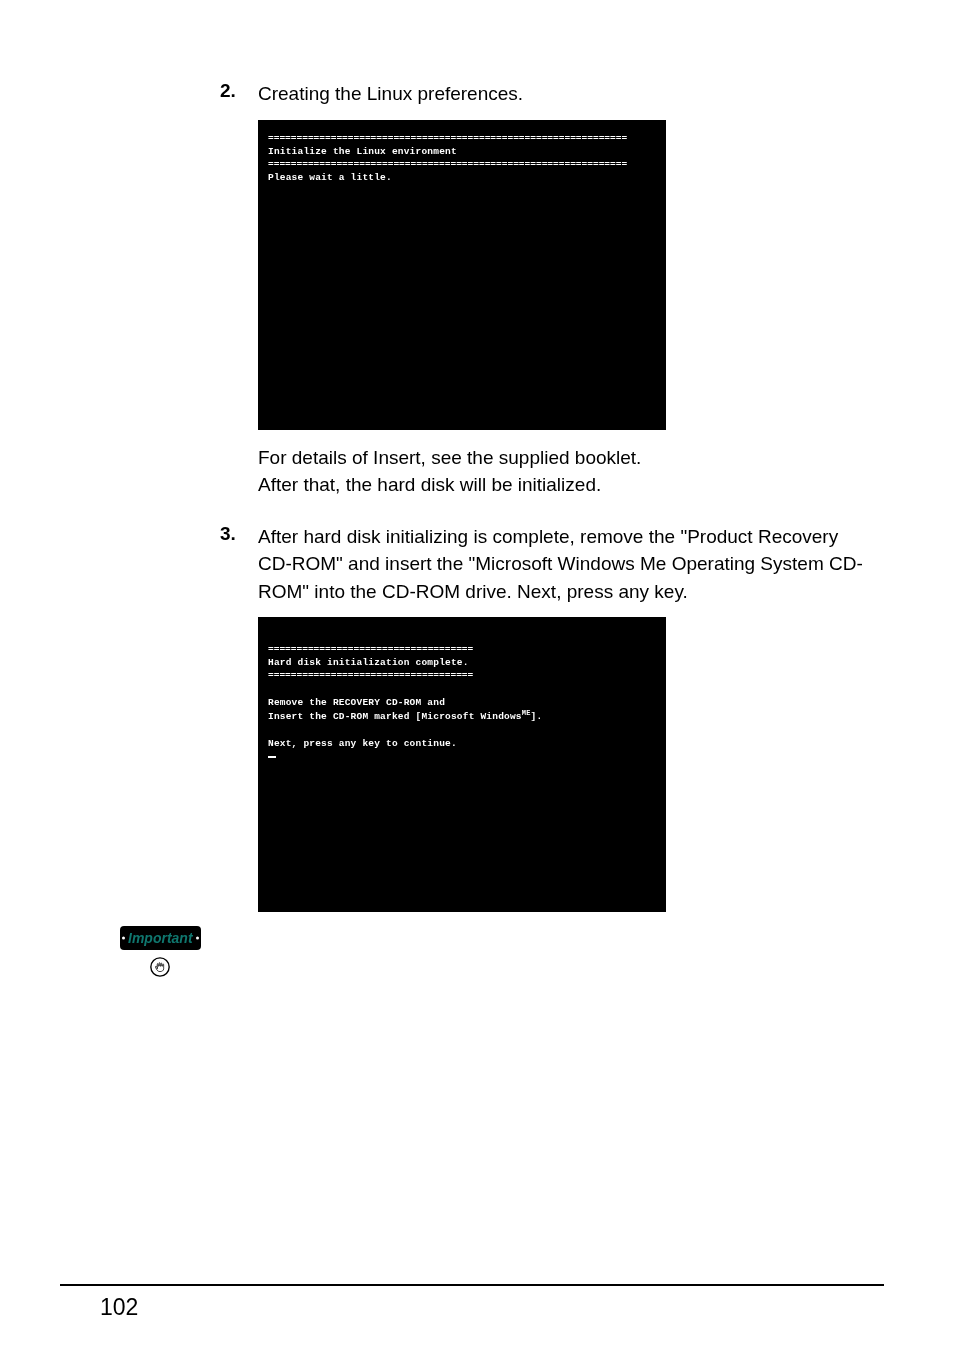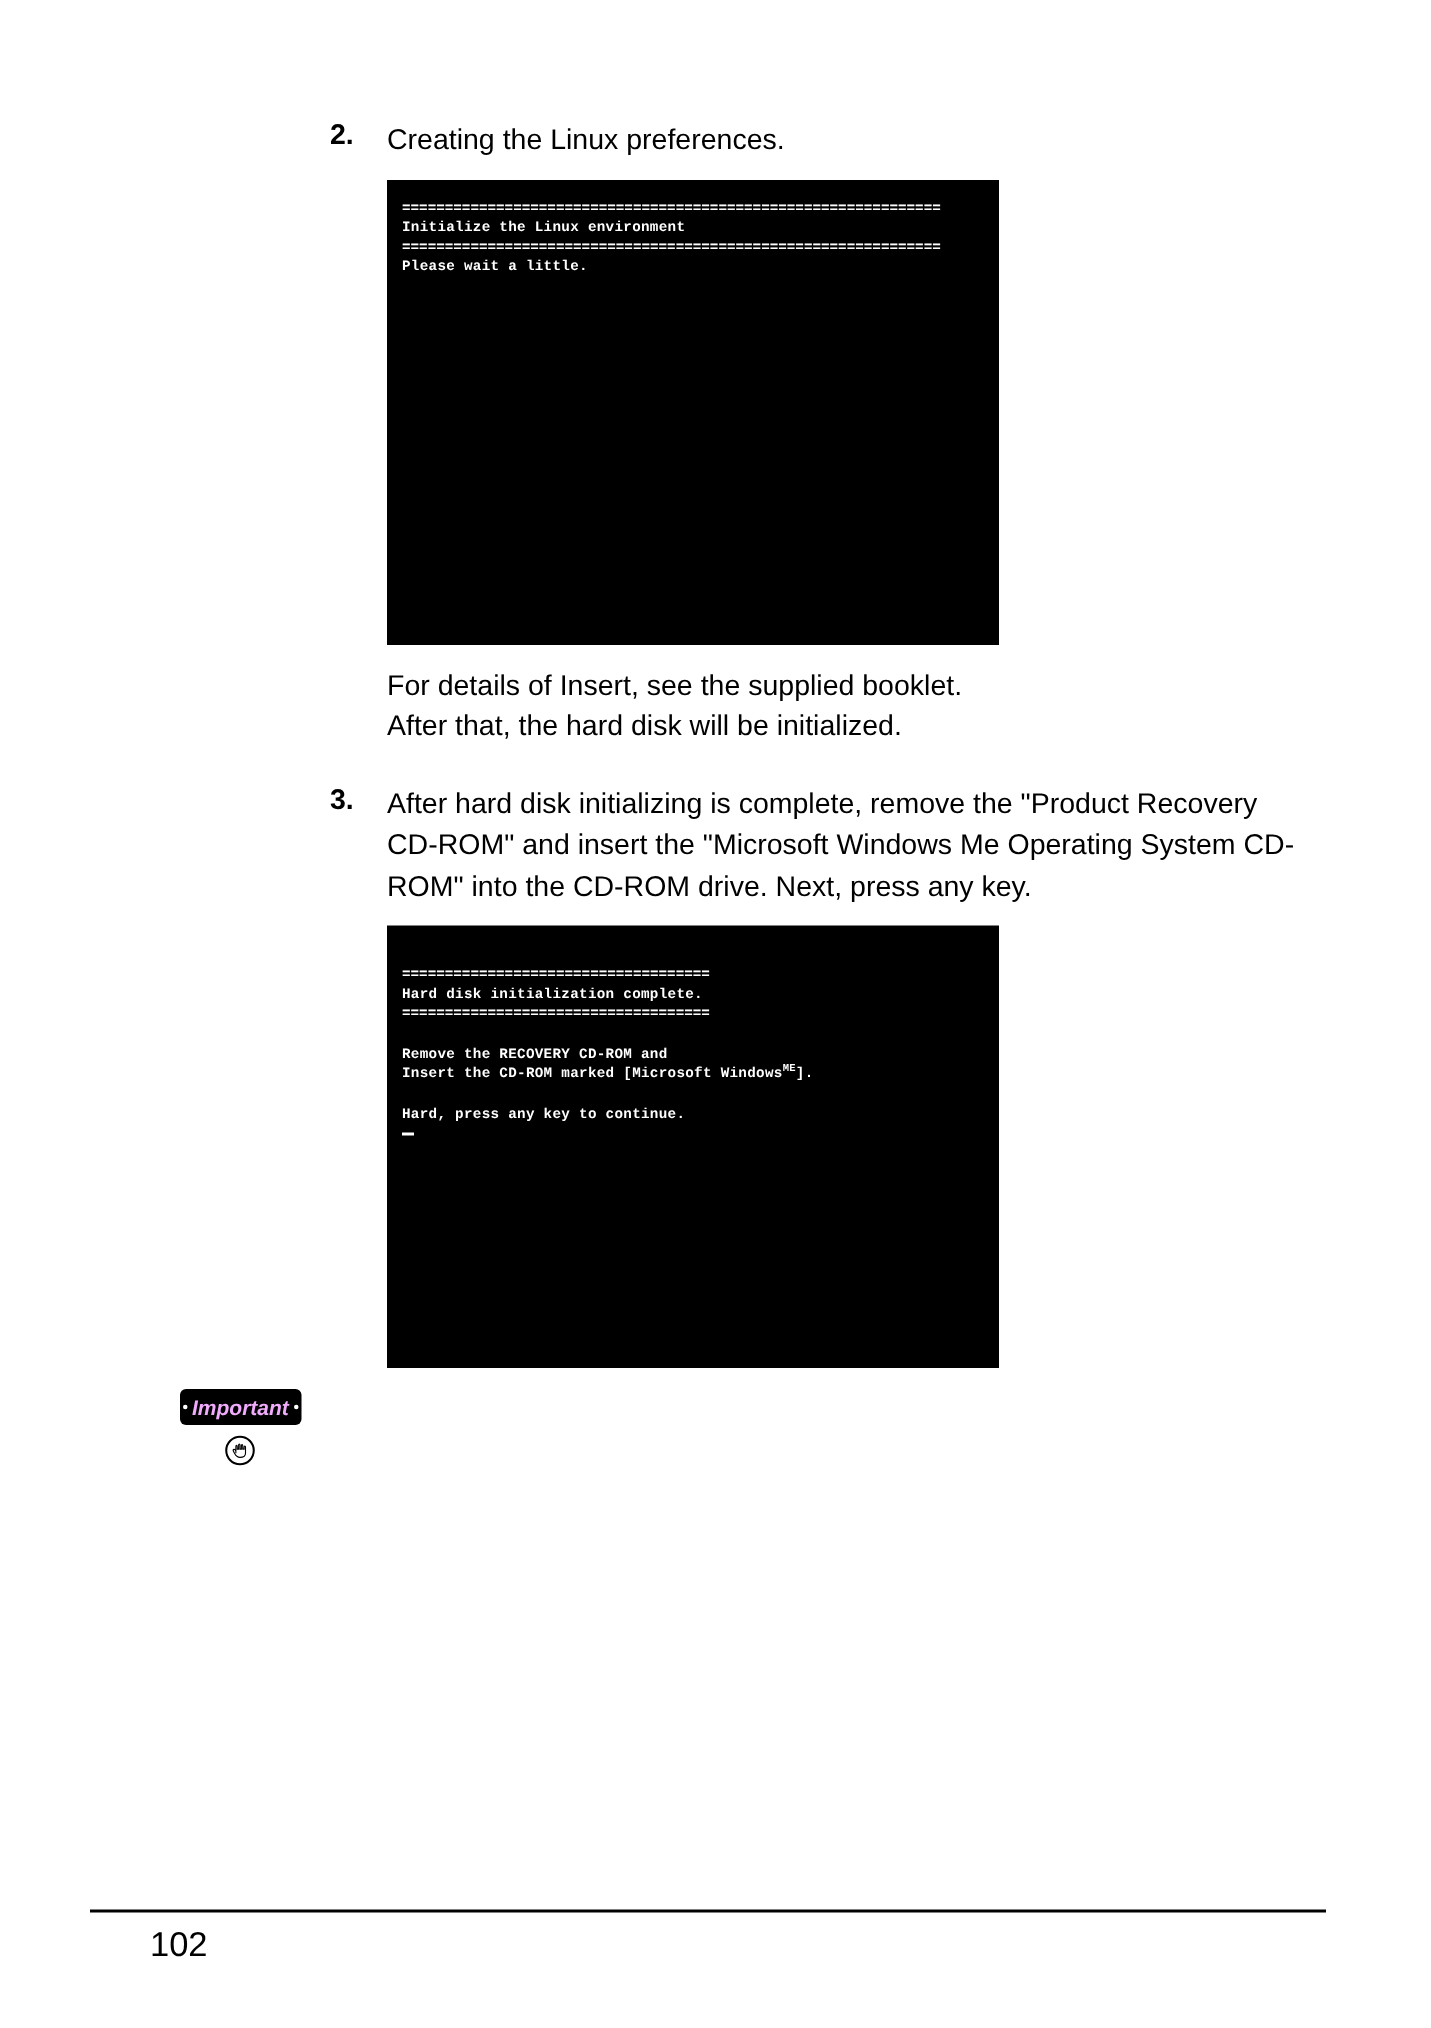--- a/index.html
+++ b/index.html
@@ -80,21 +80,21 @@
     }
     .important-row {
       display: flex;
       align-items: flex-start;
       margin-top: 14px;
       margin-left: -100px;
       padding-right: 50px;
     }
     .important-badge {
       background: #000;
-      color: #f0abfc;
+      color: #0f766e;
       font-weight: bold;
       font-style: italic;
       font-size: 14px;
       padding: 4px 8px 4px 8px;
       border-radius: 4px;
       position: relative;
       display: inline-block;
       min-width: 74px;
       text-align: center;
     }
@@ -124,21 +124,21 @@
       width: 22px;
       height: 22px;
     }
     .important-text {
       font-size: 19px;
       line-height: 1.45;
       flex: 1;
     }
     .page-footer {
       position: absolute;
-      bottom: 42px;
+      bottom: 31px;
       left: 0;
       right: 0;
     }
     .footer-line {
       border-top: 2.5px solid #000;
       margin: 0 70px 0 60px;
     }
     .page-number {
       font-size: 23px;
       margin-left: 100px;
@@ -182,21 +182,21 @@
 
   <div class="terminal terminal-2">
     <div class="terminal-line">&nbsp;</div>
     <div class="hr">====================================</div>
     <div class="terminal-line">Hard disk initialization complete.</div>
     <div class="hr">====================================</div>
     <div class="terminal-line">&nbsp;</div>
     <div class="terminal-line">Remove the RECOVERY CD-ROM and</div>
     <div class="terminal-line"><span>Insert the CD-ROM marked [Microsoft Windows</span><sup>ME</sup><span>].</span></div>
     <div class="terminal-line">&nbsp;</div>
-    <div class="terminal-line">Hard, press any key to continue.</div>
+    <div class="terminal-line">Next, press any key to continue.</div>
     <div class="terminal-line"><span class="cursor"></span></div>
   </div>
 
   <div class="important-row">
     <div class="important-badge-wrap">
       <div class="important-badge">Important</div>
       <div class="important-icon">
         <svg viewBox="0 0 24 24" fill="none" stroke="#000" stroke-width="1.5">
           <circle cx="12" cy="12" r="10" fill="#fff" stroke="#000" stroke-width="1.5"></circle>
           <path d="M9 14 L9 9 C9 8 10 8 10 9 L10 11 L11 11 L11 8 C11 7 12 7 12 8 L12 11 L13 11 L13 8.5 C13 7.5 14 7.5 14 8.5 L14 11 L15 11 L15 9.5 C15 8.5 16 8.5 16 9.5 L16 14 C16 16 14 17 12 17 C10 17 9 16 8 14 L7 12 C7 11 8 11 8.5 11.5 L9 12.5 Z" fill="#fff" stroke="#000" stroke-width="0.8"></path>

